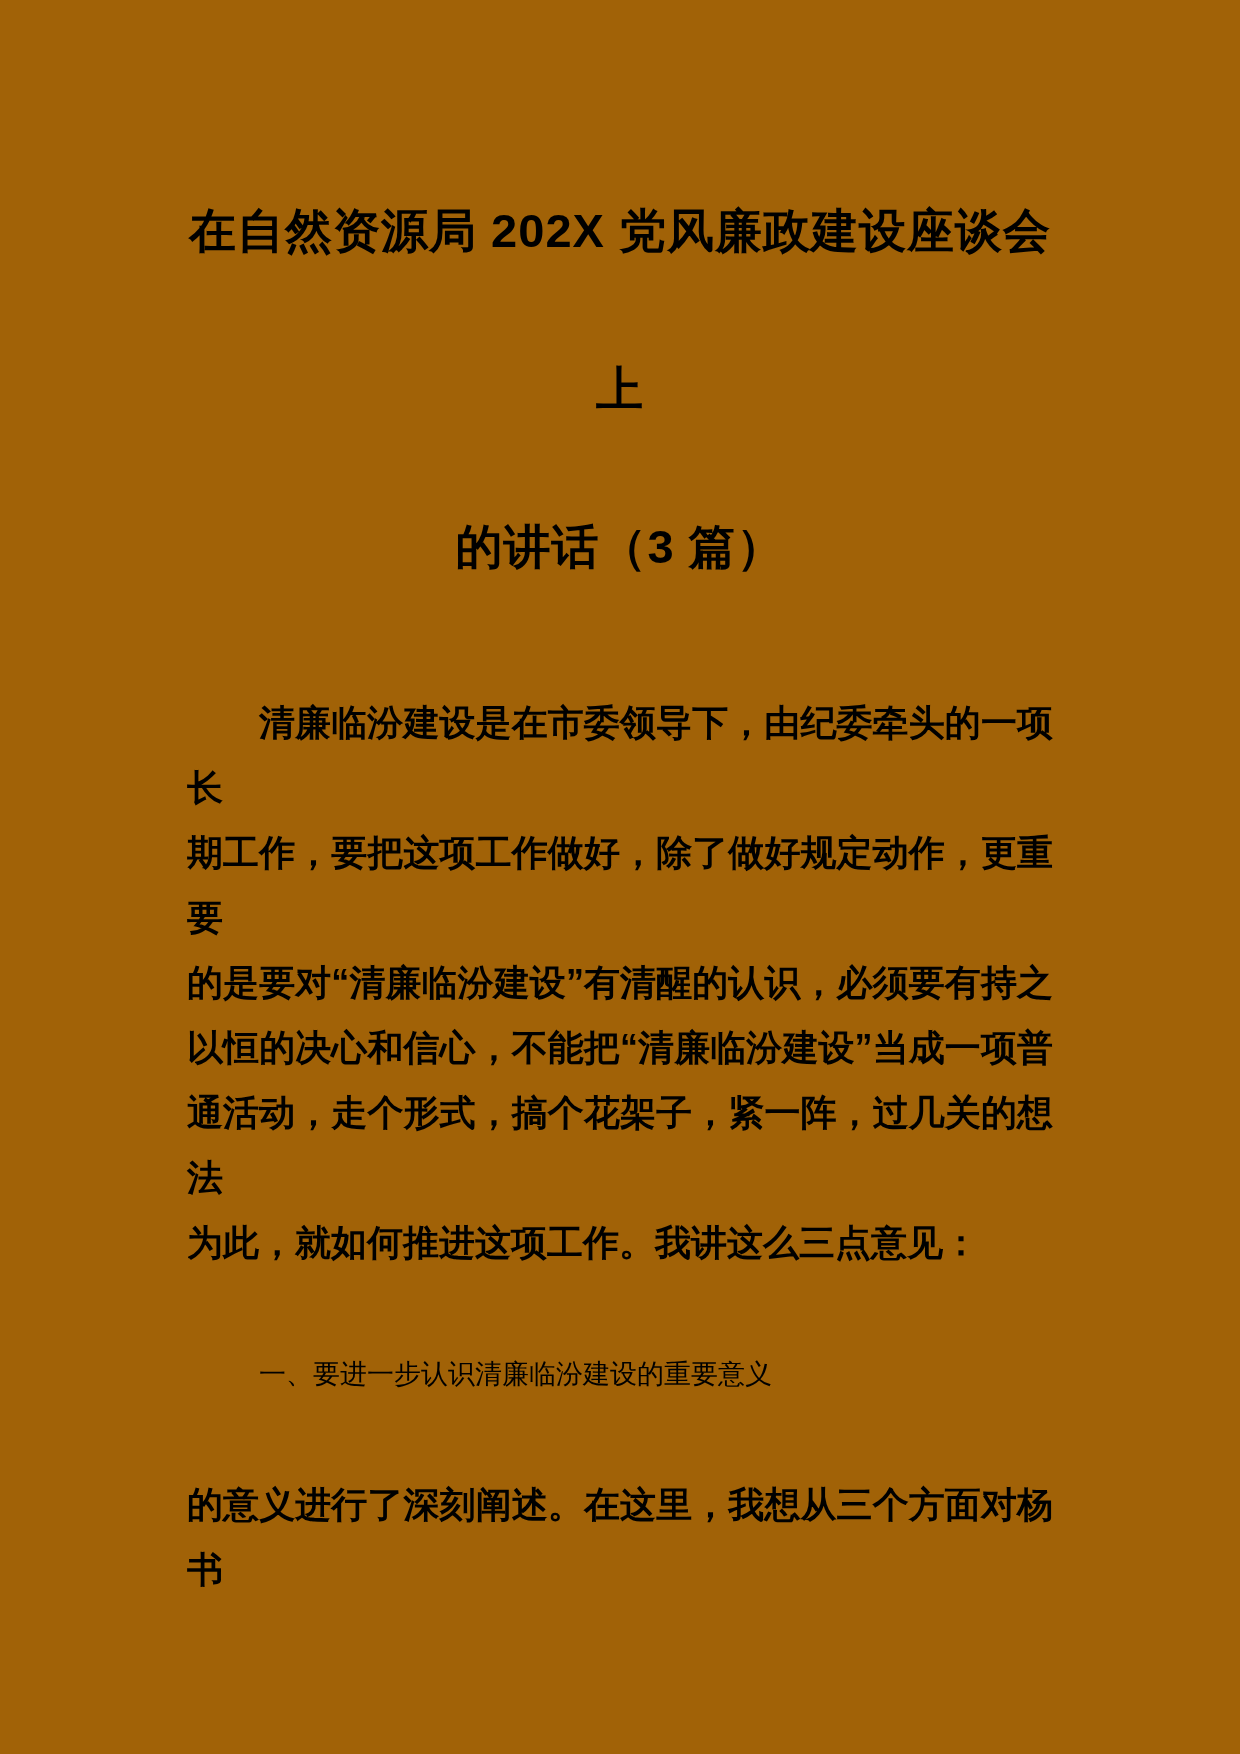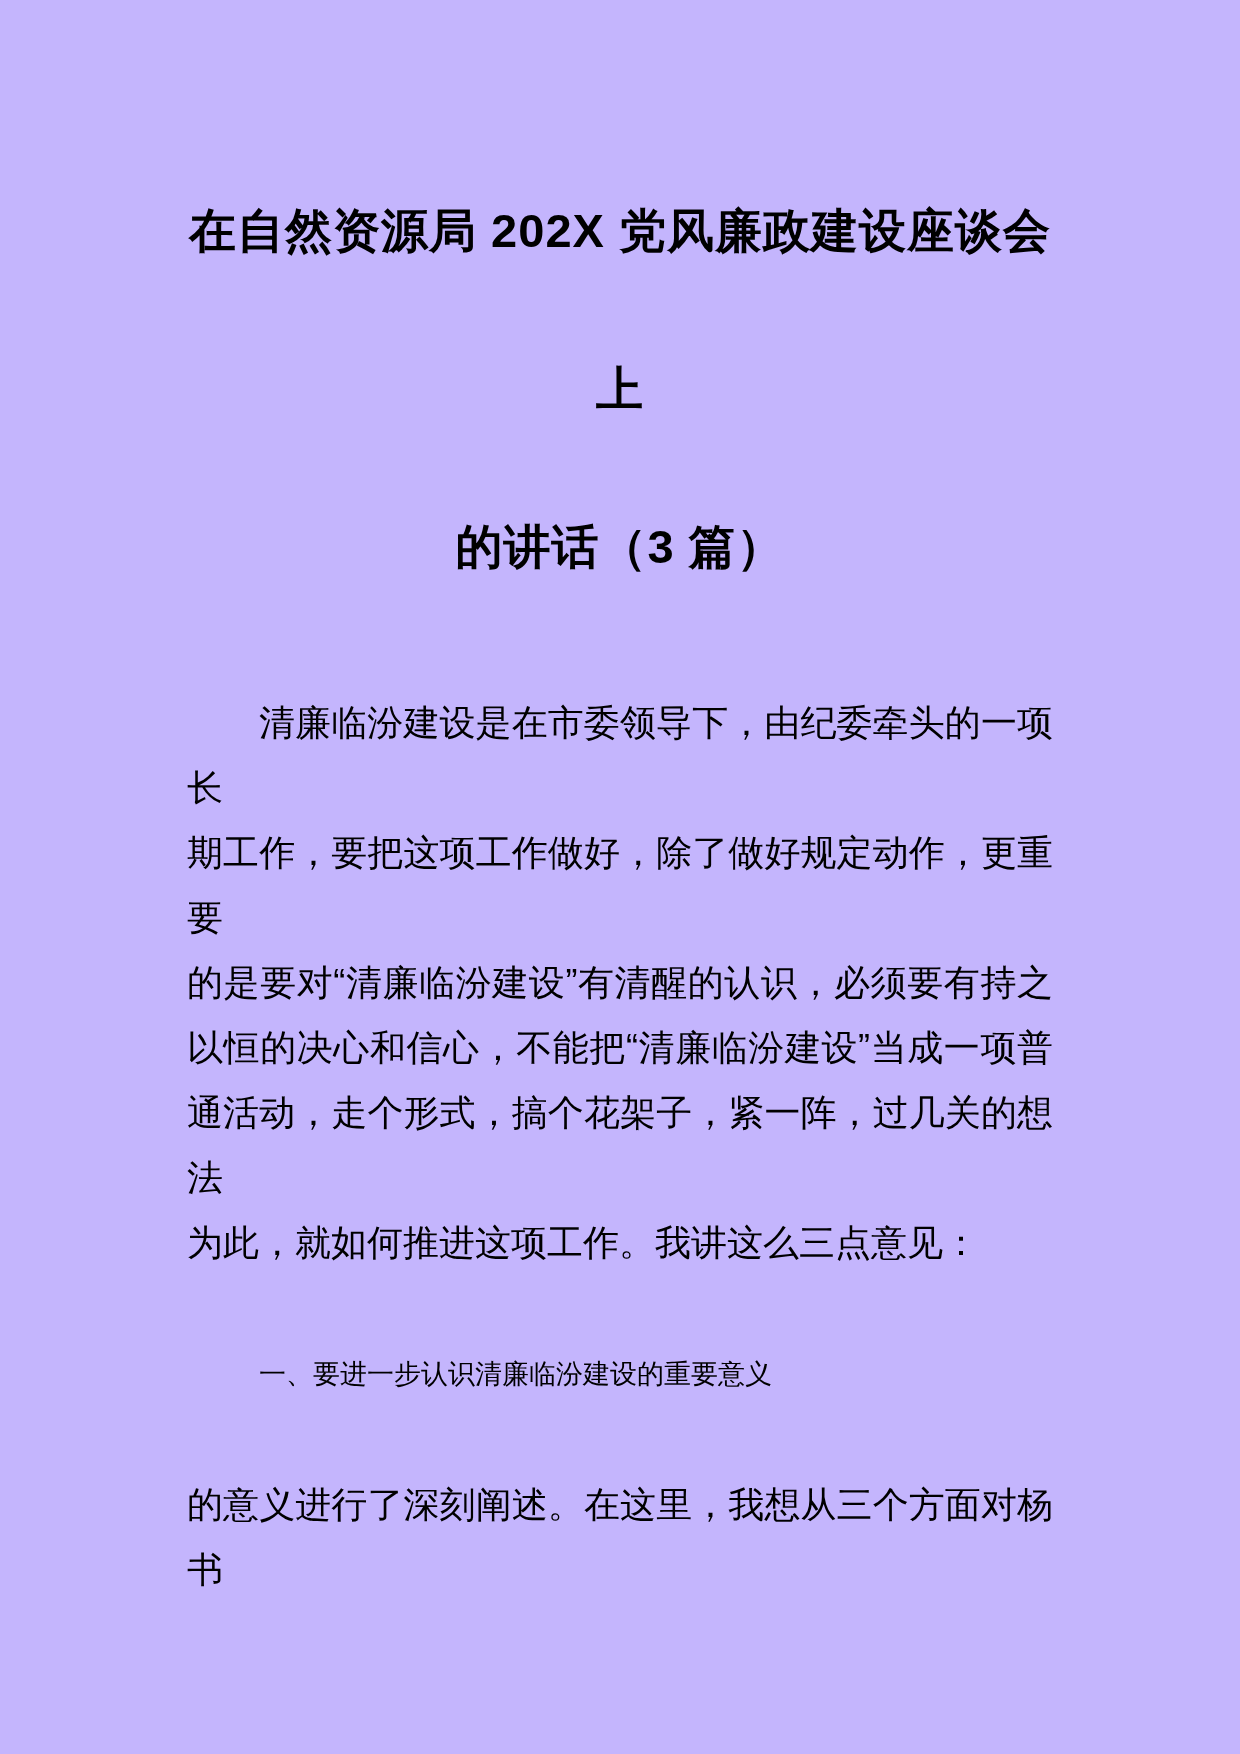--- a/index.html
+++ b/index.html
@@ -4,21 +4,21 @@
 <style>
   html, body {
     margin: 0;
     padding: 0;
     background: #ffffff;
   }
   .page {
     position: relative;
     width: 1240px;
     height: 1754px;
-    background: #c4b5fd;
+    background: #a16207;
     color: #000000;
     overflow: hidden;
     font-family: "Liberation Sans", "DejaVu Sans", sans-serif;
   }
   .content {
     position: absolute;
     left: 187px;
     top: 0;
     width: 866px;
   }
@@ -46,20 +46,21 @@
     font-size: 36px;
     font-weight: 400;
     line-height: 65px;
   }
   .para-1 { margin-top: 64px; }
   .para-2 { margin-top: 65px; }
   .line {
     display: block;
     text-align: justify;
     text-align-last: justify;
+    font-weight: bold;
   }
   .line.first {
     text-indent: 72px;
   }
   .line.last {
     text-align: right;
     text-align-last: left;
   }
   .heading {
     margin-top: 67px;

